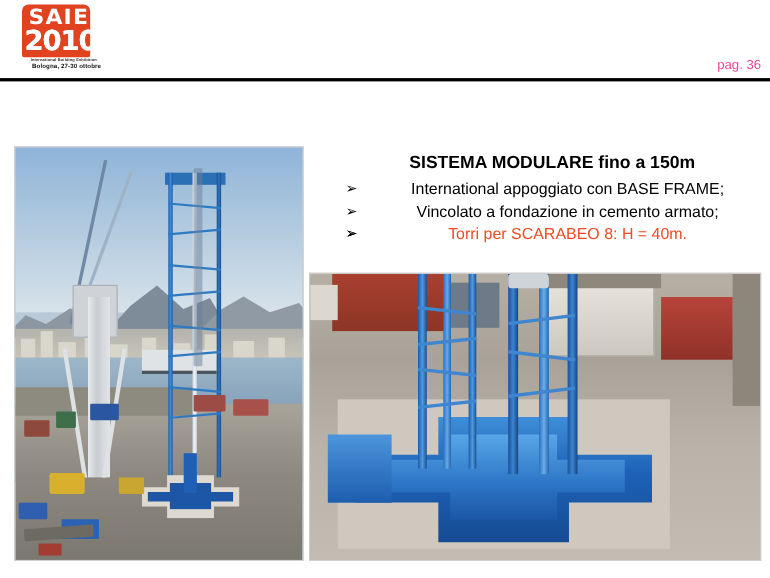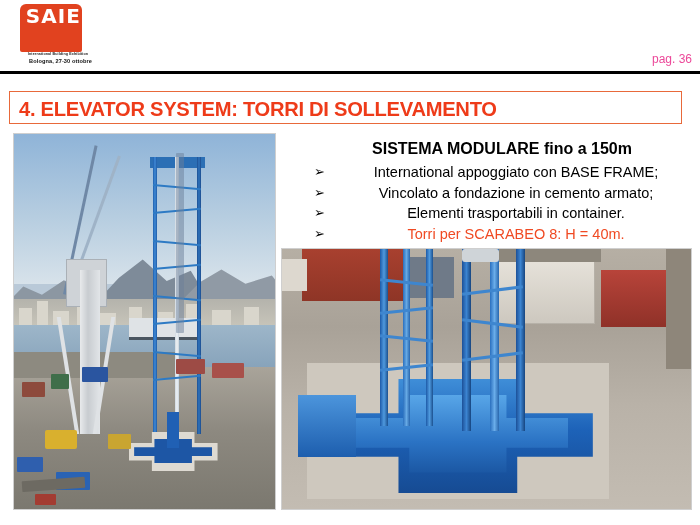--- a/index.html
+++ b/index.html
@@ -23,21 +23,20 @@
     position:absolute;left:16px;top:3px;width:56px;height:19px;
     color:#ffffff;font-weight:bold;font-size:19px;letter-spacing:1px;
     font-family:"DejaVu Sans", sans-serif;line-height:19px;
     transform:scaleX(1.05);transform-origin:left top;
   }
   .saie-year{
     position:absolute;left:10px;top:19px;width:74px;height:27px;
     color:#ffffff;font-weight:bold;font-size:25px;letter-spacing:-1px;
     font-family:"DejaVu Sans", sans-serif;line-height:27px;
     text-shadow:0 0 0 #fff;
-    margin-top:40px;
   }
   .saie-sub1{
     position:absolute;left:10px;top:48px;width:80px;
     font-size:3.6px;color:#222;font-weight:bold;letter-spacing:.15px;
     line-height:5px;white-space:nowrap;
   }
   .saie-sub2{
     position:absolute;left:10px;top:54px;width:85px;
     font-size:5.6px;color:#111;font-weight:bold;letter-spacing:.1px;
     line-height:7px;white-space:nowrap;
@@ -181,23 +180,20 @@
       <div class="saie-year">2010</div>
       <div class="saie-sub1">International Building Exhibition</div>
       <div class="saie-sub2">Bologna, 27-30 ottobre</div>
     </div>
 
 
     <div class="hdr-page">pag. 36</div>
     <div class="hdr-rule"></div>
   </div>
 
-  <div class="title-box">
-    <div class="title-text">4. ELEVATOR SYSTEM: TORRI DI SOLLEVAMENTO</div>
-  </div>
 
   <div class="photo-left">
     <div class="sky"></div>
     <div class="mountains">
       <div class="mtn a"></div>
         <div class="mtn b"></div>
         <div class="mtn c"></div>
     </div>
     <div class="city">
       <i style="left:2%;width:5%;height:70%"></i>
@@ -307,21 +303,20 @@
       <li>
         <span class="mk">➢</span>
         <span>International appoggiato con BASE FRAME;</span>
       </li>
       <li>
         <span class="mk">➢</span>
         <span>Vincolato a fondazione in cemento armato;</span>
       </li>
       <li>
         <span class="mk">➢</span>
-        <span>Elementi trasportabili in container.</span>
       </li>
       <li class="accent">
         <span class="mk">➢</span>
         <span>Torri per SCARABEO 8: H = 40m.</span>
       </li>
     </ul>
   </div>
 
 </div>
 

